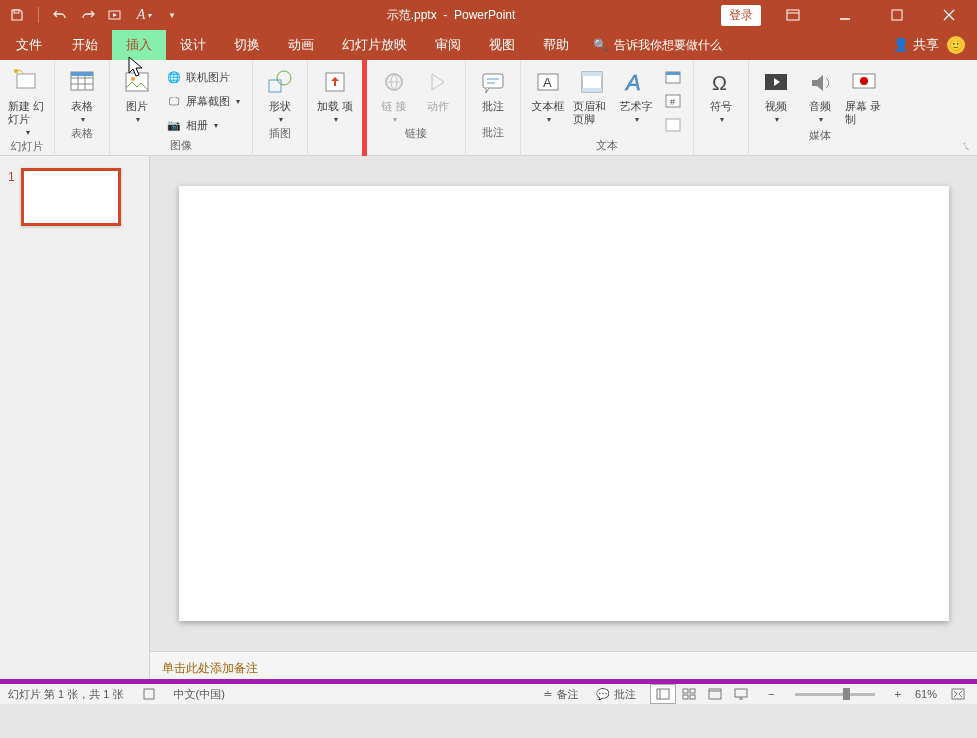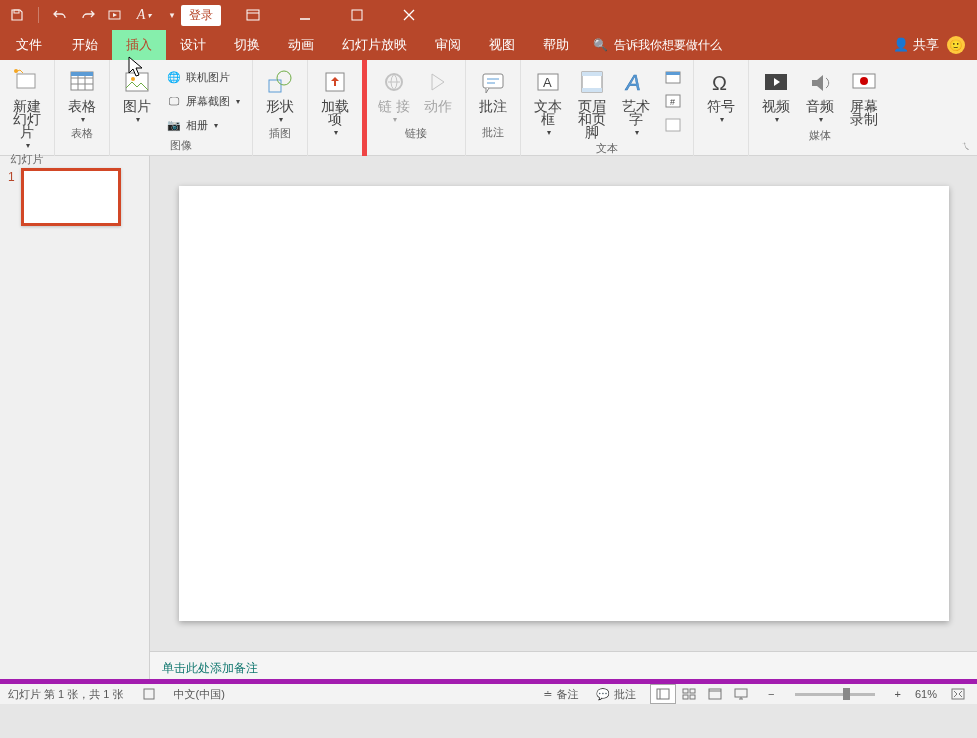--- a/index.html
+++ b/index.html
@@ -19,35 +19,35 @@
 .ribbon-right{position:absolute;right:12px;display:flex;align-items:center;gap:8px}
 .share{font-size:13px}
 .smiley{width:18px;height:18px;border-radius:50%;background:#ffc83d;display:flex;align-items:center;justify-content:center;font-size:11px}
 .cursor-arrow{position:absolute;top:56px;left:128px;z-index:999;pointer-events:none}
 .ribbon{height:96px;background:#f3f3f3;border-bottom:1px solid #d4d4d4;display:flex;position:relative}
 .group{display:flex;flex-direction:column;align-items:center;border-right:1px solid #e0e0e0;padding:4px 6px 2px;height:96px}
 .group-content{flex:1;display:flex;align-items:flex-start;gap:2px}
 .group-label{font-size:11px;color:#666;padding-bottom:14px;text-align:center;width:100%}
 .big-btn{display:flex;flex-direction:column;align-items:center;justify-content:flex-start;width:42px;padding:2px;cursor:pointer;gap:2px}
 .big-btn .icon{width:32px;height:32px;display:flex;align-items:center;justify-content:center}
-.big-btn .lbl{font-size:14px;text-align:center;line-height:13px;color:#444}
+.big-btn .lbl{font-size:11px;text-align:left;line-height:13px;color:#444}
 .big-btn.disabled{opacity:.45}
 .small-col{display:flex;flex-direction:column;gap:2px;padding:2px 2px}
 .small-btn{display:flex;align-items:center;gap:4px;padding:2px 4px;font-size:11px;cursor:pointer;color:#444;height:22px}
 .small-btn .si{width:16px;height:16px;display:flex;align-items:center;justify-content:center}
 .tellme{display:flex;align-items:center;gap:6px;color:#fff;padding-left:10px;font-size:12px}
 .collapse-arrow{position:absolute;right:6px;bottom:2px;font-size:10px;color:#777}
 .workspace{display:flex;height:523px;background:#e6e6e6}
 .thumb-panel{width:150px;background:#f0f0f0;border-right:1px solid #d0d0d0;padding:12px 8px;display:flex;gap:6px}
 .thumb-num{color:#b7472a;font-size:12px;padding-top:2px}
 .thumb{width:100px;height:58px;background:#fff;border:3px solid #d24726;box-shadow:0 1px 3px rgba(0,0,0,.2)}
 .canvas-area{flex:1;display:flex;flex-direction:column;overflow:hidden}
 .canvas-wrap{flex:1;display:flex;align-items:center;justify-content:center;background:#e6e6e6;padding:20px}
 .slide{width:770px;height:435px;background:#fff;box-shadow:0 2px 6px rgba(0,0,0,.3)}
-.notes-bar{height:28px;background:#f5f5f5;border-top:1px solid #d0d0d0;padding:8px 12px;color:#0f766e;font-size:12px}
+.notes-bar{height:28px;background:#f5f5f5;border-top:1px solid #d0d0d0;padding:8px 12px;color:#a16207;font-size:12px}
 .statusbar{height:25px;background:#f3f3f3;border-top:5px solid #a21caf;display:flex;align-items:center;font-size:11px;color:#555;padding:0 8px}
 .sb-left{display:flex;align-items:center;gap:14px}
 .sb-right{margin-left:auto;display:flex;align-items:center;gap:10px}
 .sb-btn{display:flex;align-items:center;gap:4px;cursor:pointer;padding:2px 4px}
 .view-btns{display:flex;gap:0}
 .view-btn{width:26px;height:20px;display:flex;align-items:center;justify-content:center;cursor:pointer;border:1px solid transparent}
 .view-btn.active{border-color:#aaa;background:#fff}
 .zoom-slider{width:80px;height:3px;background:#bbb;position:relative;margin:0 6px}
 .zoom-thumb{position:absolute;width:7px;height:12px;background:#888;top:-5px;left:48px}
 .arrowdown{font-size:8px;margin-left:2px}
@@ -77,20 +77,21 @@
       </div>
     <div class="qat-item">
         <svg width="16" height="14" viewBox="0 0 16 14">
           <rect x="1" y="3" width="11" height="8" fill="none" stroke="#fff"></rect>
           <path d="M5 5l4 2-4 2z" fill="#fff"></path>
         </svg>
       </div>
     <div class="qat-item" style="font-style:italic;font-family:serif;font-size:14px">A<span class="arrowdown">▾</span></div>
     <div class="qat-item" style="font-size:9px">▾</div>
   </div>
+  <div class="title-center"><span>示范.pptx</span> &nbsp;-&nbsp; <span>PowerPoint</span></div>
   <div class="title-right">
     <div class="login-btn">登录</div>
     <div class="win-btn">
         <svg width="14" height="12">
           <rect x="1" y="1" width="12" height="10" fill="none" stroke="#fff"></rect>
           <path d="M1 4h12" stroke="#fff"></path>
         </svg>
       </div>
     <div class="win-btn">
         <svg width="12" height="12">

